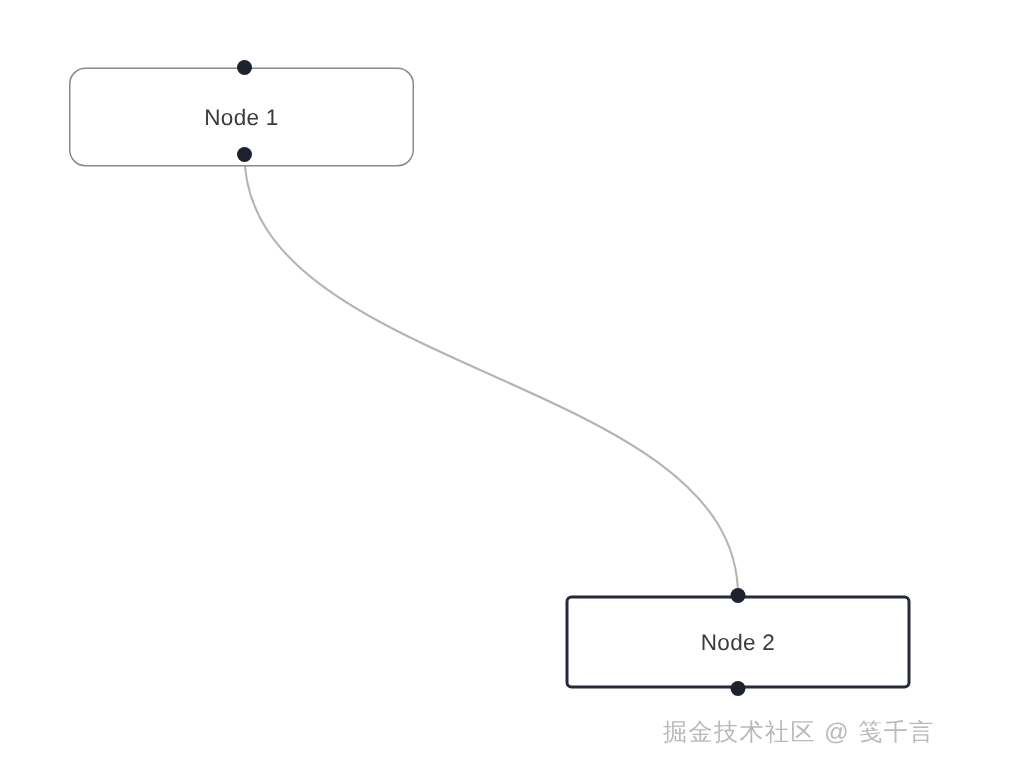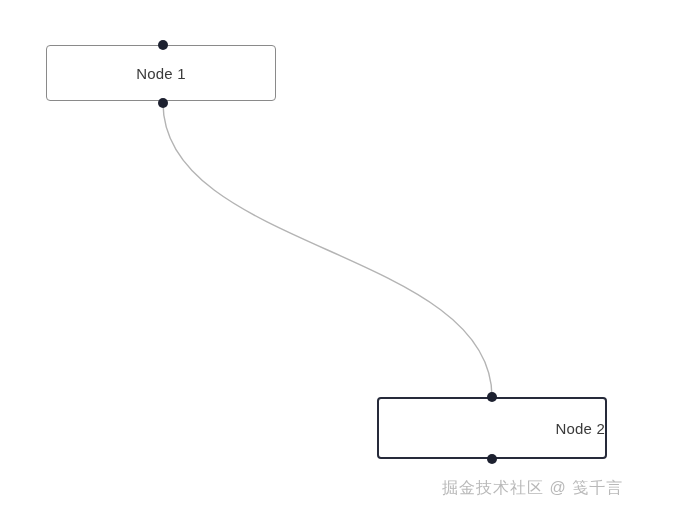--- a/index.html
+++ b/index.html
@@ -32,21 +32,20 @@
     border-radius: 4px;
     display: flex;
     align-items: center;
     justify-content: center;
   }
   .graph-node.node-default {
     border: 1.4px solid #8a8a8a;
   }
   .graph-node.node-selected {
     border: 2px solid #262a3a;
-    justify-content: flex-end;
   }
   .node-label {
     font-size: 15px;
     line-height: 1;
     color: #3a3a3a;
     letter-spacing: 0.2px;
     white-space: nowrap;
     user-select: none;
   }
   .port-dot {
@@ -70,21 +69,21 @@
 </style>
 </head>
 <body>
 
 <div id="canvas-root">
 
   <svg id="edge-layer" viewBox="0 0 675 522" xmlns="http://www.w3.org/2000/svg">
     <path id="edge-1-path" fill="none" stroke="#b4b4b4" stroke-width="1.4" stroke-linecap="round" d="M 163 103 C 163 250 492 250 492 397"></path>
   </svg>
 
-  <div class="graph-node node-default" style="left:46px; top:45px; width:230px; height:56px;">
+  <div class="graph-node node-default" style="left:46px; top:45px; width:230px; height:66px;border-radius:11px;">
     <span class="node-label">Node 1</span>
   </div>
   <div class="port-dot" style="left:163px; top:45px;"></div>
   <div class="port-dot" style="left:163px; top:103px;"></div>
 
   <div class="graph-node node-selected" style="left:377px; top:397px; width:230px; height:62px;">
     <span class="node-label">Node 2</span>
   </div>
   <div class="port-dot" style="left:492px; top:397px;"></div>
   <div class="port-dot" style="left:492px; top:459px;"></div>

